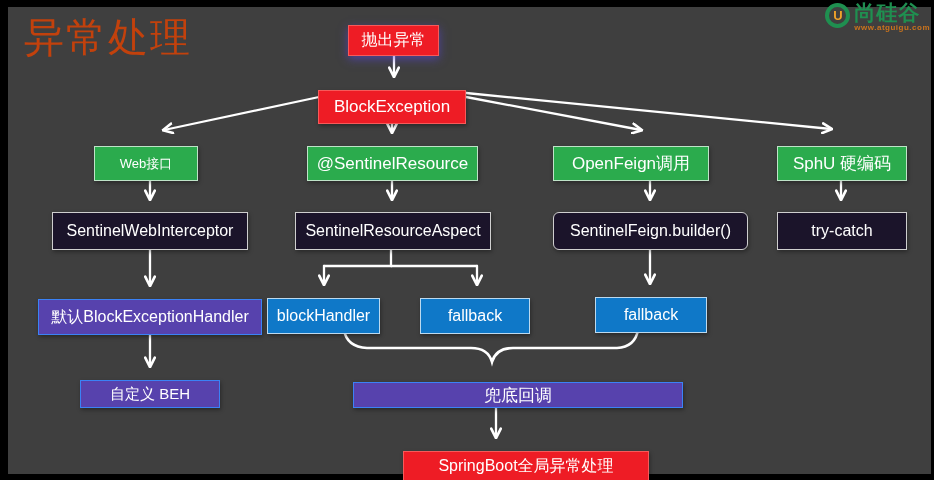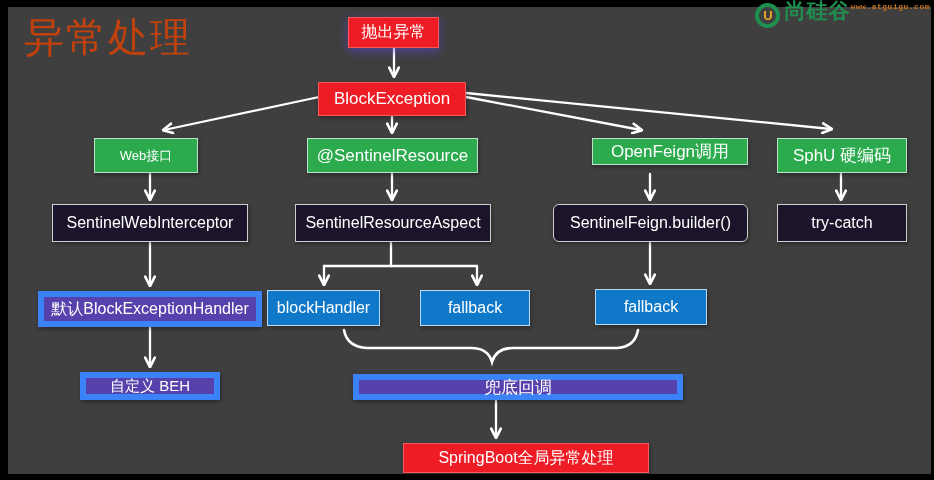--- a/index.html
+++ b/index.html
@@ -4,30 +4,30 @@
 <style>
   html,body{margin:0;padding:0;background:#222;}
   .frame{position:relative;width:934px;height:480px;background:#000;overflow:hidden;
          font-family:"Liberation Sans","DejaVu Sans",sans-serif;}
   .stage{position:absolute;left:8px;top:7px;right:3px;bottom:6px;background:var(--background,#3f3f3f);}
   .title{position:absolute;left:24px;top:10px;font-size:40px;color:#c2410c;letter-spacing:2px;font-weight:500;}
   
   .logo{position:absolute;right:4px;top:2px;display:flex;align-items:flex-start;}
   .logo-ring{width:17px;height:17px;border:4px solid #1f8f50;border-radius:50%;display:flex;
              align-items:center;justify-content:center;color:#f0a32a;font-weight:bold;font-size:13px;margin-top:1px;}
-  .logo-col{display:flex;margin-left:4px;font-family:Liberation Mono, monospace;}
+  .logo-col{display:flex;flex-direction:column;margin-left:4px;}
   .logo-brand{color:#1f8f50;font-size:21px;font-weight:bold;letter-spacing:1px;line-height:21px;}
   .logo-url{color:#c9731d;font-size:8px;font-weight:bold;letter-spacing:.5px;line-height:9px;}
   
   .node{position:absolute;display:flex;align-items:center;justify-content:center;
-        color:#fff;box-sizing:border-box;white-space:nowrap;box-shadow:1px 2px 4px rgba(0,0,0,.35);}
+        color:#fff;box-sizing:border-box;white-space:nowrap;box-shadow:1px 2px 4px rgba(0,0,0,.35);margin-top:8px;}
   .red   {background:var(--red,#ee1c25);border:1px solid #f75a5a;}
   .green {background:var(--green,#2bab4d);border:1px solid #bfe3c8;}
   .dark  {background:var(--dark,#1b142a);border:1px solid #cfcfcf;}
-  .purple{background:var(--purple,#5742ad);border:6px solid #3b82f6;}
+  .purple{background:var(--purple,#5742ad);border:1px solid #3b82f6;}
   .blue  {background:var(--blue,#0f78c8);border:1px solid #bcd9ef;}
   .glow  {box-shadow:0 3px 9px rgba(90,70,220,.6);}
   .wires{position:absolute;left:0;top:0;pointer-events:none;}
 </style>
 </head>
 <body>
 
 <div class="frame">
   <div class="stage"></div>
 
@@ -67,21 +67,21 @@
       <line x1="496" y1="401" x2="496" y2="437" marker-end="url(#ah)"></line>
       <path d="M344 330 Q347 347 367 348 L471 348 Q488 348 492 362 Q496 348 513 348 L617 348 Q635 347 638 330" stroke-width="2.6"></path>
     </g>
   </svg>
 
   <div class="node red glow" style="left:348px;top:17px;width:91px;height:31px;font-size:16px;">抛出异常</div>
   <div class="node red" style="left:318px;top:82px;width:148px;height:34px;font-size:17px;">BlockException</div>
 
   <div class="node green" style="left:94px;top:138px;width:104px;height:35px;font-size:13px;">Web接口</div>
   <div class="node green" style="left:307px;top:138px;width:171px;height:35px;font-size:17px;">@SentinelResource</div>
-  <div class="node green" style="left:592px;top:138px;width:156px;height:27px;font-size:17px;">OpenFeign调用</div>
+  <div class="node green" style="left:553px;top:138px;width:156px;height:35px;font-size:17px;">OpenFeign调用</div>
   <div class="node green" style="left:777px;top:138px;width:130px;height:35px;font-size:17px;">SphU 硬编码</div>
 
   <div class="node dark" style="left:52px;top:204px;width:196px;height:38px;font-size:16px;">SentinelWebInterceptor</div>
   <div class="node dark" style="left:295px;top:204px;width:196px;height:38px;font-size:16px;">SentinelResourceAspect</div>
   <div class="node dark" style="left:553px;top:204px;width:195px;height:38px;font-size:16px;border-radius:6px;">SentinelFeign.builder()</div>
   <div class="node dark" style="left:777px;top:204px;width:130px;height:38px;font-size:16px;">try-catch</div>
 
   <div class="node purple" style="left:38px;top:291px;width:224px;height:36px;font-size:16px;">默认BlockExceptionHandler</div>
   <div class="node blue" style="left:267px;top:290px;width:113px;height:36px;font-size:16px;">blockHandler</div>
   <div class="node blue" style="left:420px;top:290px;width:110px;height:36px;font-size:16px;">fallback</div>

